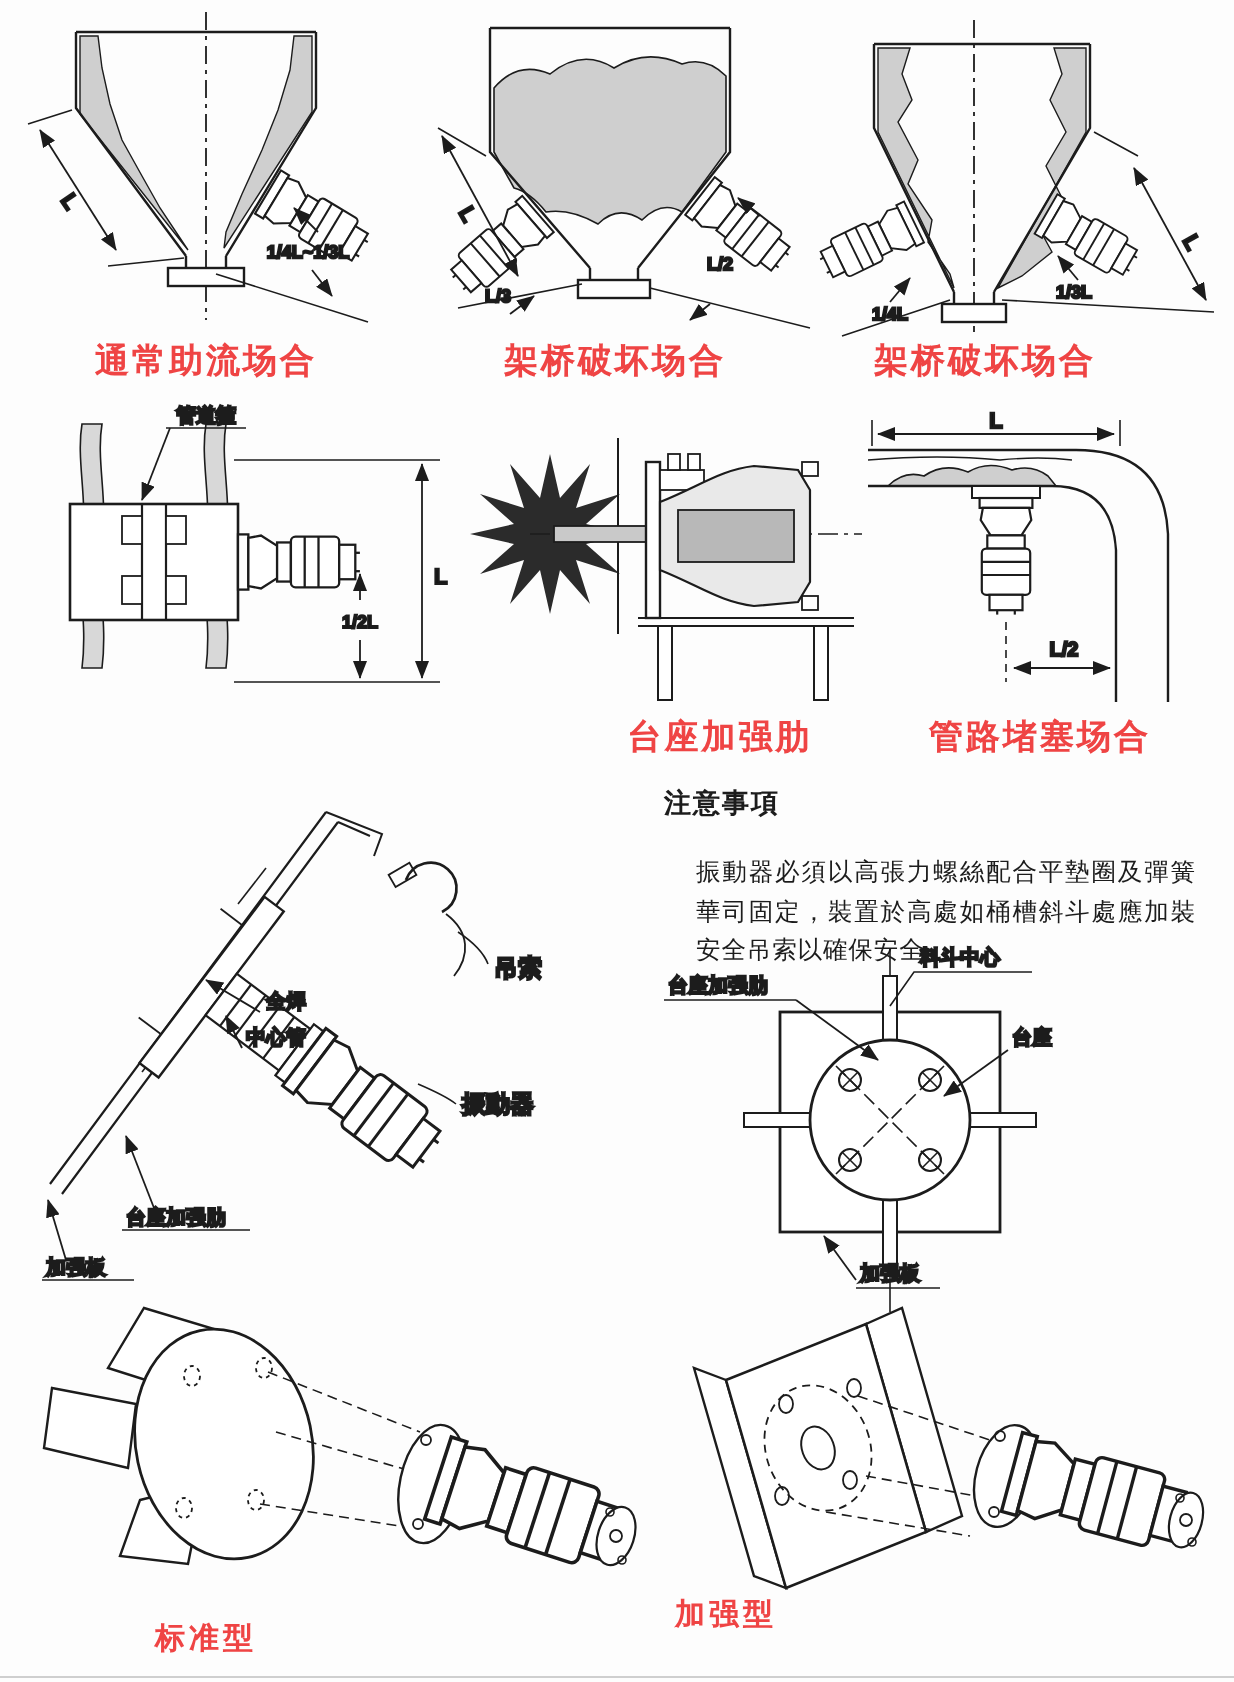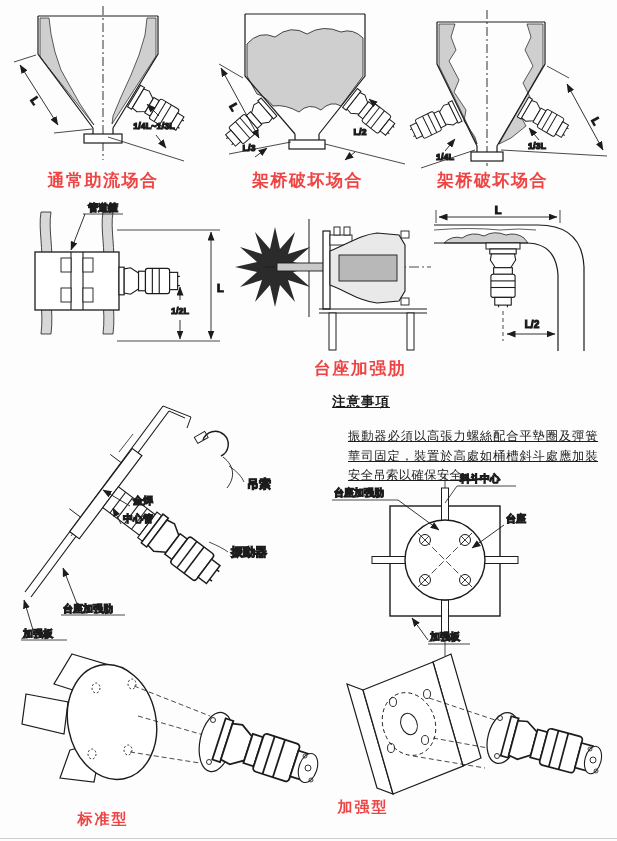--- a/index.html
+++ b/index.html
@@ -4,21 +4,21 @@
 <style>
   html,body{margin:0;padding:0;background:#ffffff;}
   .page{position:relative;width:617px;height:841px;background:#fdfdfd;
         font-family:"Liberation Sans",sans-serif;color:#1c1c1c;overflow:hidden;}
   .abs{position:absolute;}
   .caption{position:absolute;font-weight:bold;text-align:center;font-size:17px;
            letter-spacing:1.5px;color:#ef4444;}
   .caption.small{font-size:15px;letter-spacing:2px;}
   svg{display:block;overflow:visible;}
   svg text{font-family:"Liberation Sans",sans-serif;fill:#111;font-weight:bold;}
-  .notes{position:absolute;left:332px;top:393px;width:282px;text-decoration:underline;}
+  .notes{position:absolute;left:332px;top:393px;width:282px;}
   .notes-title{font-size:13.5px;font-weight:bold;margin:0 0 7px 0;letter-spacing:1px;}
   .notes-body{font-size:12.3px;line-height:1.6;margin:16px;letter-spacing:0.4px;text-align:justify;}
   .bottom-rule{position:absolute;left:0;top:838px;width:617px;height:1px;background:#cfcfcf;}
 </style>
 </head>
 <body>
 
 <div class="page">
 
   <svg width="0" height="0" style="position:absolute">
@@ -144,20 +144,21 @@
     <rect x="56" y="38" width="34" height="6" fill="#fff" stroke-width="1"></rect>
     <use href="#vib" transform="translate(73,44) rotate(90) scale(1.1)"></use>
     <line x1="6" y1="5" x2="6" y2="18" stroke-width="0.8"></line>
     <line x1="130" y1="5" x2="130" y2="18" stroke-width="0.8"></line>
     <line x1="9" y1="12" x2="127" y2="12" stroke-width="0.9" marker-start="url(#ah)" marker-end="url(#ah)"></line>
     <text x="68" y="9" font-size="11" text-anchor="middle">L</text>
     <line x1="73" y1="106" x2="73" y2="136" stroke-width="0.8" stroke-dasharray="4 3"></line>
     <line x1="77" y1="129" x2="125" y2="129" stroke-width="0.9" marker-start="url(#ah)" marker-end="url(#ah)"></line>
     <text x="102" y="123" font-size="10" text-anchor="middle">L/2</text>
   </svg>
+  <div class="caption" style="left:430px;top:357px;width:180px">管路堵塞场合</div>
 
   <div class="notes">
     <h3 class="notes-title">注意事項</h3>
     <p class="notes-body">振動器必須以高張力螺絲配合平墊圈及彈簧華司固定，裝置於高處如桶槽斜斗處應加裝安全吊索以確保安全。</p>
   </div>
 
   <svg class="abs" style="left:15px;top:400px" width="315" height="260" viewBox="0 0 315 260" stroke="#1c1c1c" fill="none" stroke-width="1.1">
     <path d="M148,6 L10,192 M154,11 L16,197"></path>
     <path d="M148,6 L176,17 L172,28 M154,11 L170,18" stroke-width="1"></path>
     <rect x="180" y="34" width="12" height="7" transform="rotate(-30 186 37)" fill="#fff" stroke-width="0.9"></rect>

